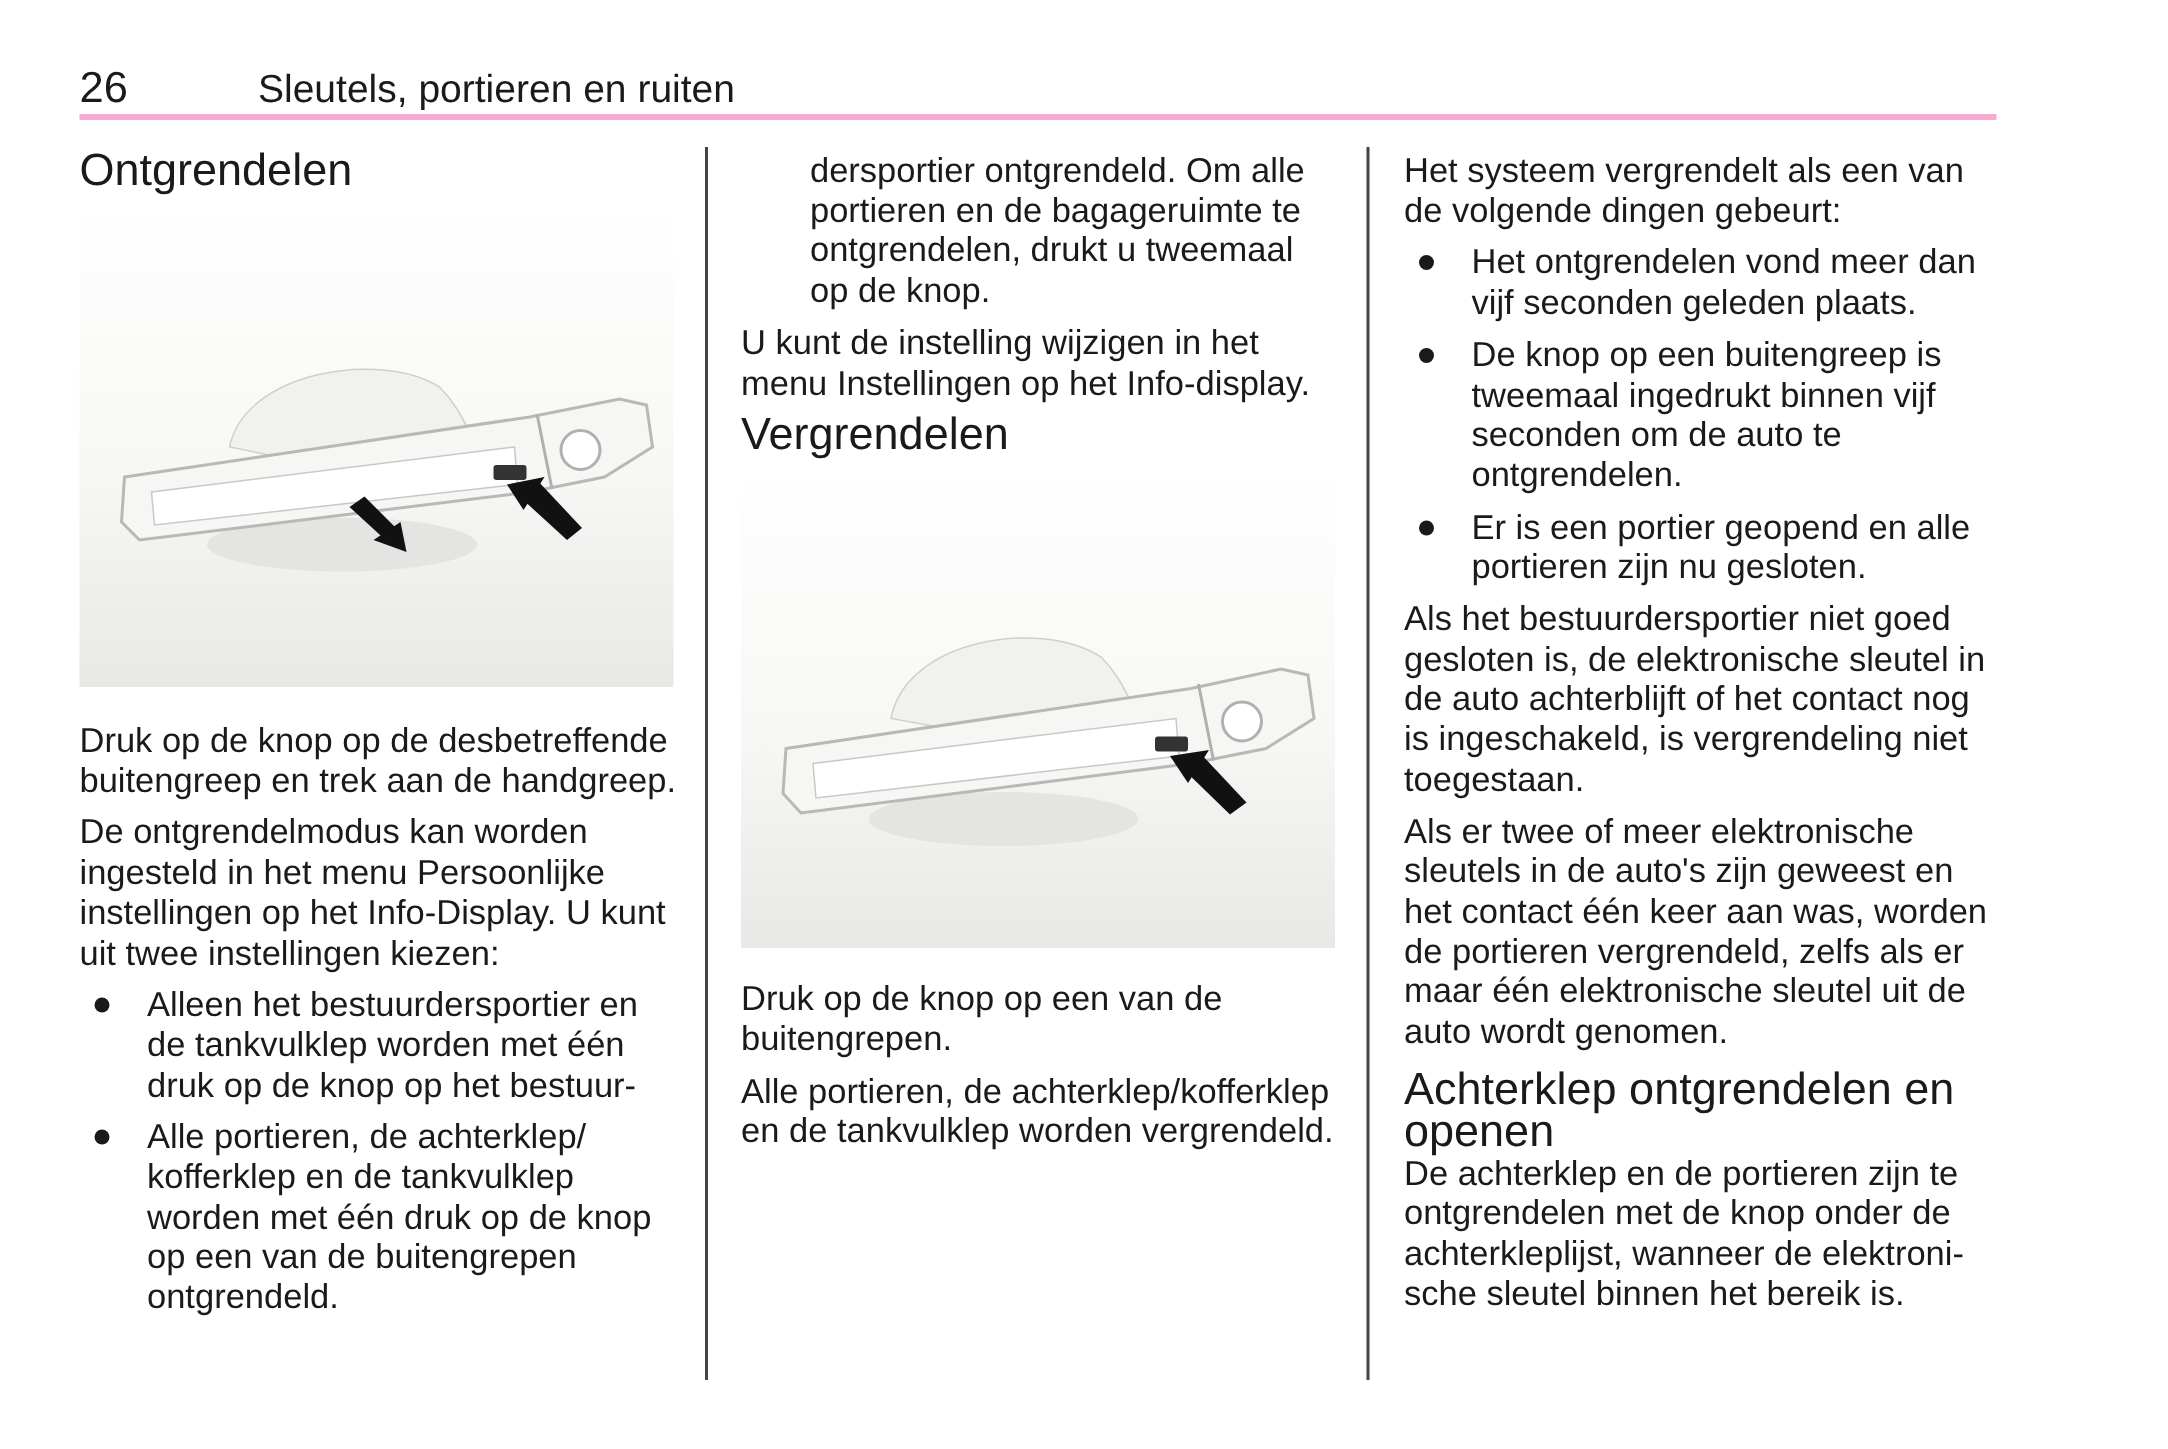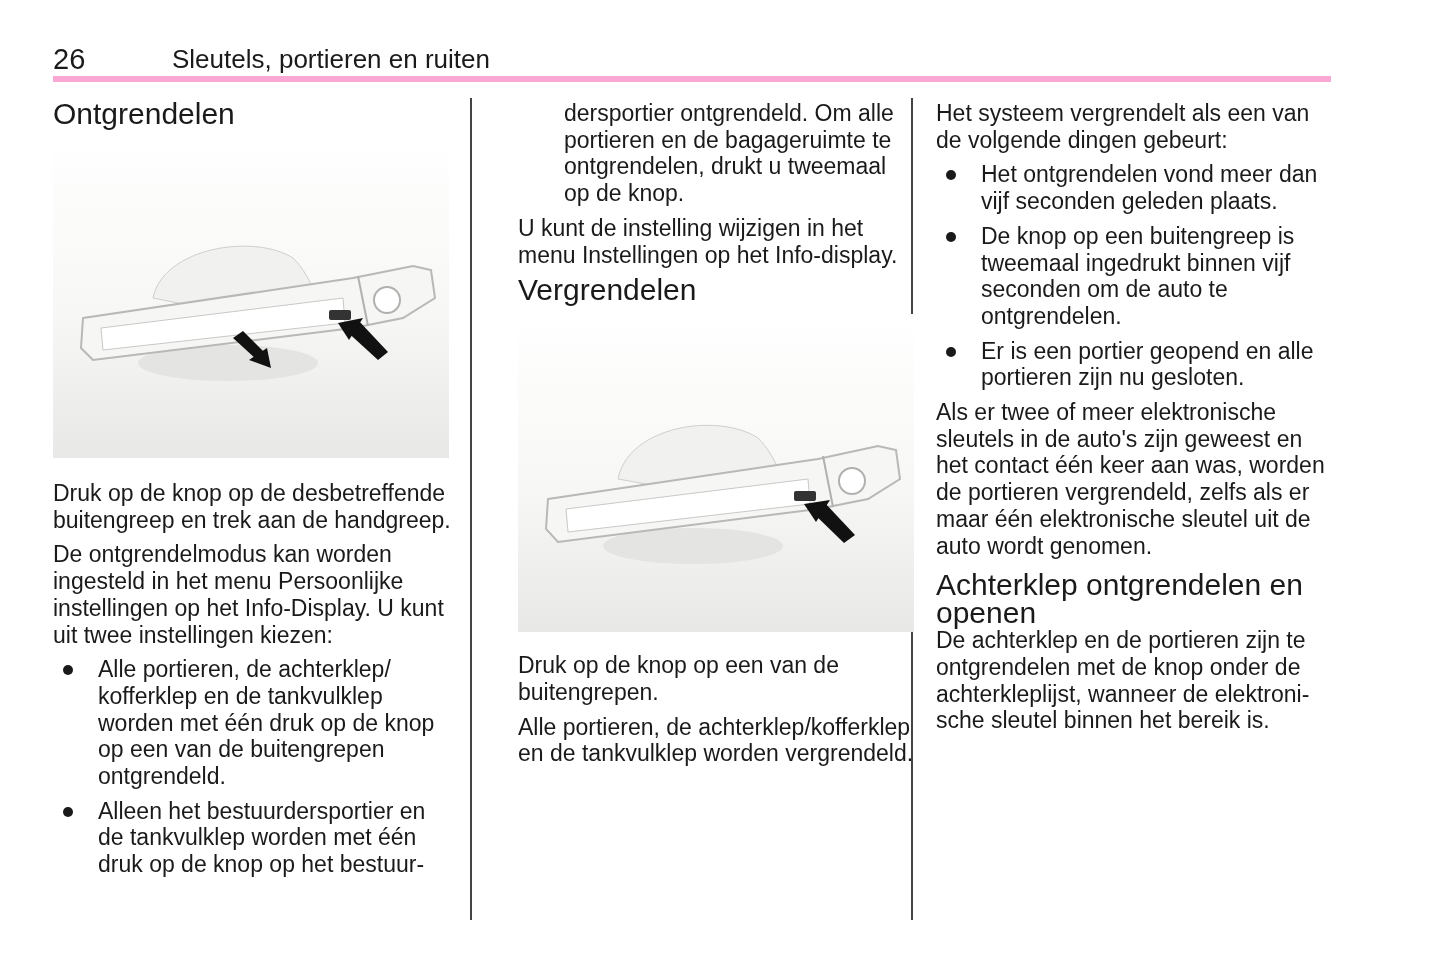--- a/index.html
+++ b/index.html
@@ -2,21 +2,21 @@
 <html><head>
   <meta charset="utf-8">
   <style>
     html, body { margin: 0; padding: 0; background: #ffffff; }
     body {
       width: 1445px; height: 966px; position: relative; overflow: hidden;
       font-family: "Liberation Sans", sans-serif; color: #1a1a1a;
     }
     .page-header {
       position: absolute; left: 53px; top: 42px; width: 1278px; height: 34px;
-      border-bottom: 6px solid #f9a8d4;
+      border-bottom: 4px solid #f9a8d4;
     }
     .page-number { position: absolute; left: 0; top: 0; font-size: 29px; line-height: 34px; }
     .chapter-title { position: absolute; left: 119px; top: 0; font-size: 26px; line-height: 34px; }
     .col-divider { position: absolute; top: 98px; width: 2px; height: 822px; background: #444; }
     .col { position: absolute; top: 100px; font-size: 23px; line-height: 26.7px; }
     .col p { margin: 0 0 8px 0; }
     .col h3 { margin: 0 0 10px 0; font-weight: normal; font-size: 30px; line-height: 28px; }
     .col h3.tight { margin-bottom: 0; }
     ul.bullets { list-style: none; padding: 0; margin: 0 0 8px 0; }
     ul.bullets li { position: relative; padding-left: 45px; margin-bottom: 8px; }
@@ -55,26 +55,26 @@
       <rect x="276" y="172" width="22" height="10" rx="2" fill="#333"></rect>
       <polygon points="290,190 305,182 335,214 325,222" fill="#111"></polygon>
       <polygon points="285,185 310,180 296,202" fill="#111"></polygon>
       <polygon points="180,200 190,193 212,215 204,222" fill="#111"></polygon>
       <polygon points="218,230 196,222 214,210" fill="#111"></polygon>
     </svg>
   </div>
   <p>Druk op de knop op de desbetref­fende buitengreep en trek aan de handgreep.</p>
   <p>De ontgrendelmodus kan worden ingesteld in het menu Persoonlijke instellingen op het Info-Display. U kunt uit twee instellingen kiezen:</p>
   <ul class="bullets">
+    <li>Alleen het bestuurdersportier en de tankvulklep worden met één druk op de knop op het bestuur-</li>
     <li>Alle portieren, de achterklep/ kofferklep en de tankvulklep worden met één druk op de knop op een van de buitengrepen ontgrendeld.</li>
-    <li>Alleen het bestuurdersportier en de tankvulklep worden met één druk op de knop op het bestuur-</li>
   </ul>
 </div>
 
-<div class="col" style="left:494px; width:400px;margin-left:24px;">
+<div class="col" style="left:494px; width:400px;">
   <p class="indent">dersportier ontgrendeld. Om alle portieren en de bagageruimte te ontgrendelen, drukt u tweemaal op de knop.</p>
   <p>U kunt de instelling wijzigen in het menu Instellingen op het Info-display.</p>
   <h3>Vergrendelen</h3>
   <div class="figure" style="width:396px; height:318px; margin-bottom:20px;">
     <svg width="396" height="318" viewBox="0 0 396 318">
       <ellipse cx="175" cy="232" rx="90" ry="18" fill="#e4e4e2"></ellipse>
       <path d="M100 165 C110 112 200 98 240 124 C250 134 255 144 260 154 L150 174 Z" fill="#f1f1ef" stroke="#cfcfcd"></path>
       <path d="M30 185 L300 145 L360 132 L378 136 L382 165 L350 185 L300 195 L40 228 L28 215 Z" fill="#f6f6f4" stroke="#b8b8b6" stroke-width="2"></path>
       <path d="M48 195 L290 165 L292 190 L50 218 Z" fill="#ffffff" stroke="#c8c8c6"></path>
       <line x1="305" y1="142" x2="315" y2="193" stroke="#b0b0ae" stroke-width="2"></line>
@@ -88,16 +88,17 @@
   <p>Alle portieren, de achterklep/koffer­klep en de tankvulklep worden vergrendeld.</p>
 </div>
 
 <div class="col" style="left:936px; width:400px;">
   <p>Het systeem vergrendelt als een van de volgende dingen gebeurt:</p>
   <ul class="bullets">
     <li>Het ontgrendelen vond meer dan vijf seconden geleden plaats.</li>
     <li>De knop op een buitengreep is tweemaal ingedrukt binnen vijf seconden om de auto te ontgrendelen.</li>
     <li>Er is een portier geopend en alle portieren zijn nu gesloten.</li>
   </ul>
+  <p>Als het bestuurdersportier niet goed gesloten is, de elektronische sleutel in de auto achterblijft of het contact nog is ingeschakeld, is vergrendeling niet toegestaan.</p>
   <p style="margin-bottom:12px;">Als er twee of meer elektronische sleutels in de auto's zijn geweest en het contact één keer aan was, worden de portieren vergrendeld, zelfs als er maar één elektronische sleutel uit de auto wordt genomen.</p>
   <h3 class="tight">Achterklep ontgrendelen en openen</h3>
   <p>De achterklep en de portieren zijn te ontgrendelen met de knop onder de achterkleplijst, wanneer de elektroni­sche sleutel binnen het bereik is.</p>
 </div>
 
 </body></html>

